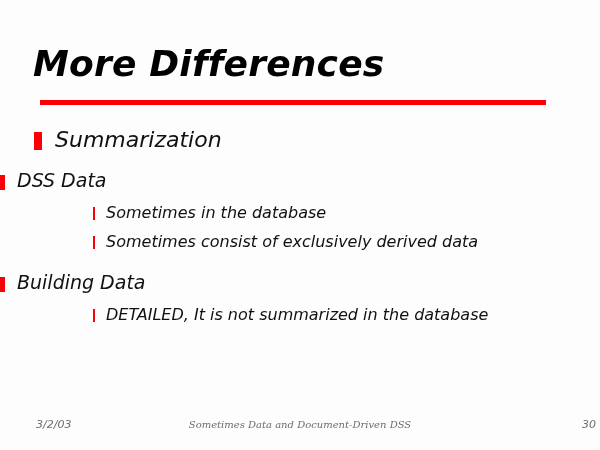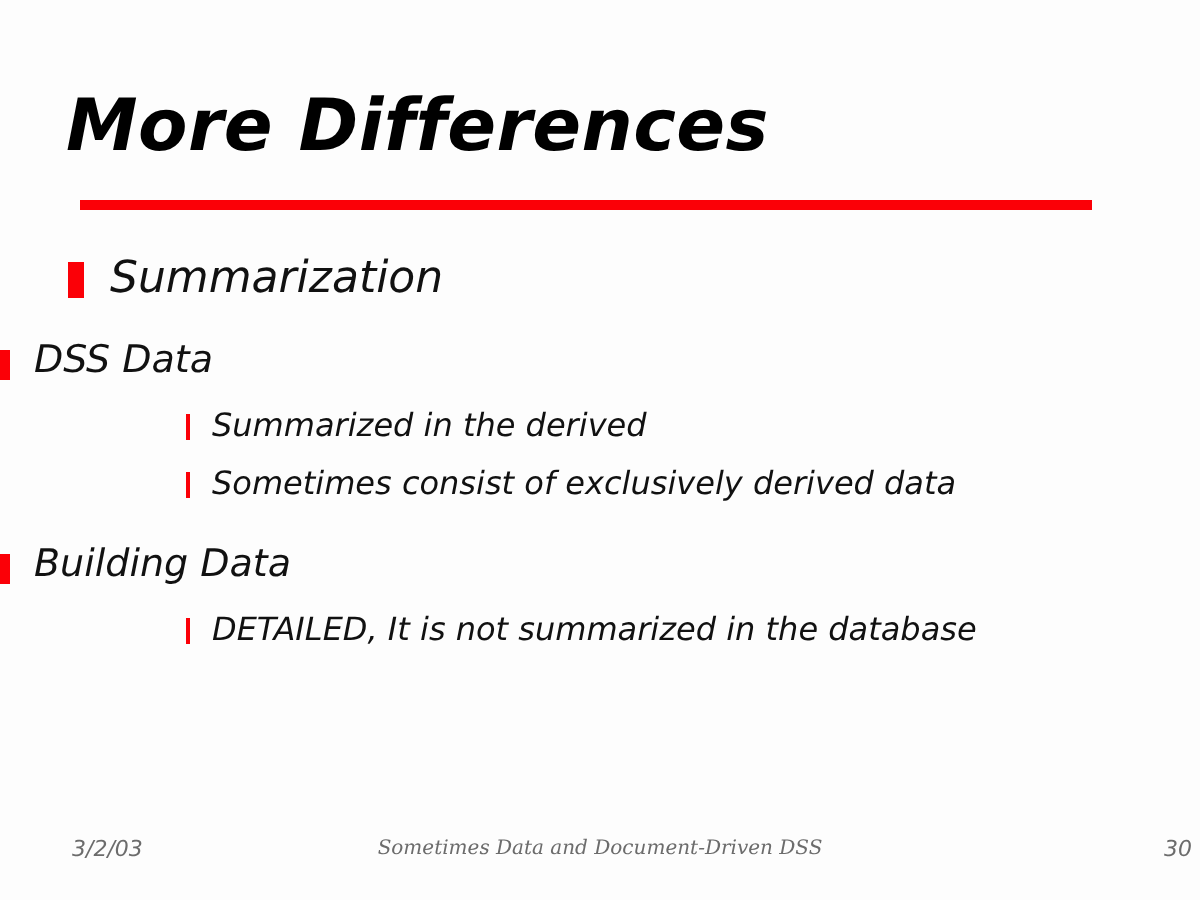--- a/index.html
+++ b/index.html
@@ -172,21 +172,21 @@
       <span class="text">Summarization</span>
     </div>
 
     <div class="item lvl2 gap-before">
       <span class="bullet"></span>
       <span class="text">DSS Data</span>
     </div>
 
     <div class="item lvl3 gap-before">
       <span class="bullet"></span>
-      <span class="text">Summarized in the derived</span>
+      <span class="text">Sometimes in the database</span>
     </div>
 
     <div class="item lvl3">
       <span class="bullet"></span>
       <span class="text">Sometimes consist of exclusively derived data</span>
     </div>
 
     <div class="item lvl2 gap-before">
       <span class="bullet"></span>
       <span class="text">Building Data</span>

